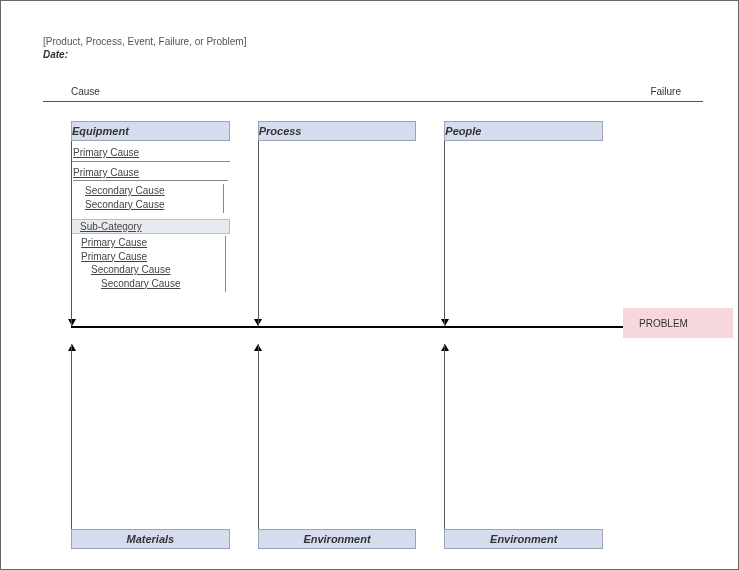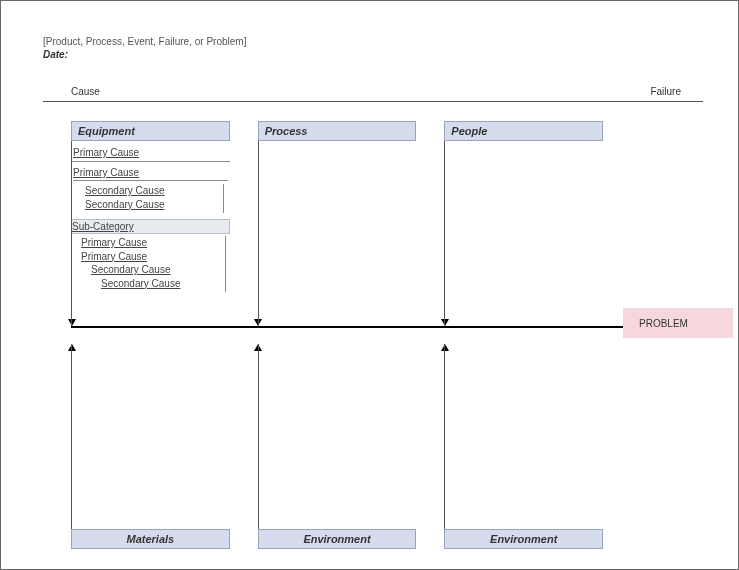--- a/index.html
+++ b/index.html
@@ -27,21 +27,21 @@
   .row { position: absolute; left: 0; right: 100px; height: 195px; display: flex; gap: 28px; }
   .row.top { top: 0; }
   .row.bottom { bottom: 0; text-align: center; }
   .col { flex: 1; position: relative; }
   .cat-header {
     background: #d5dced;
     border: 1px solid #9aa3b8;
     font-size: 11px;
     font-weight: bold;
     font-style: italic;
-    padding: 3px 6px;
+    padding: 3px 0;
     color: #333;
   }
   .row.top .cat-header { position: absolute; top: 0; left: 0; right: 0; }
   .row.bottom .cat-header { position: absolute; bottom: 0; left: 0; right: 0; }
 
   
   .col::after {
     content: "";
     position: absolute;
     left: 0;
@@ -96,21 +96,21 @@
   .details { position: absolute; left: 0; right: 0; top: 24px; font-size: 10px; color: #444; text-decoration: underline; }
   .pc-block { border-bottom: 1px solid #888; padding: 2px 2px 3px 2px; margin-bottom: 4px; }
   .pc-multi { padding: 1px 2px 0 2px; }
   .pc-multi .pc { border-bottom: 1px solid #888; padding-bottom: 2px; margin-bottom: 3px; }
   .sec-group { border-right: 1px solid #888; padding: 0 0 2px 0; margin: 0 4px 6px 0; }
   .sec { padding-left: 12px; line-height: 1.35; }
   .subcat-header {
     background: #e7ebf0;
     border: 1px solid #b8bec9;
     font-size: 10px;
-    padding: 1px 0;
+    padding: 1px 8px;
     margin: 2px 0 2px 0;
   }
   .indent-block { border-right: 1px solid #888; margin-right: 4px; padding-bottom: 2px; }
   .lvl1 { padding-left: 10px; line-height: 1.35; }
   .lvl2 { padding-left: 20px; line-height: 1.35; }
   .lvl3 { padding-left: 30px; line-height: 1.35; }
 </style>
 </head>
 <body>
 

